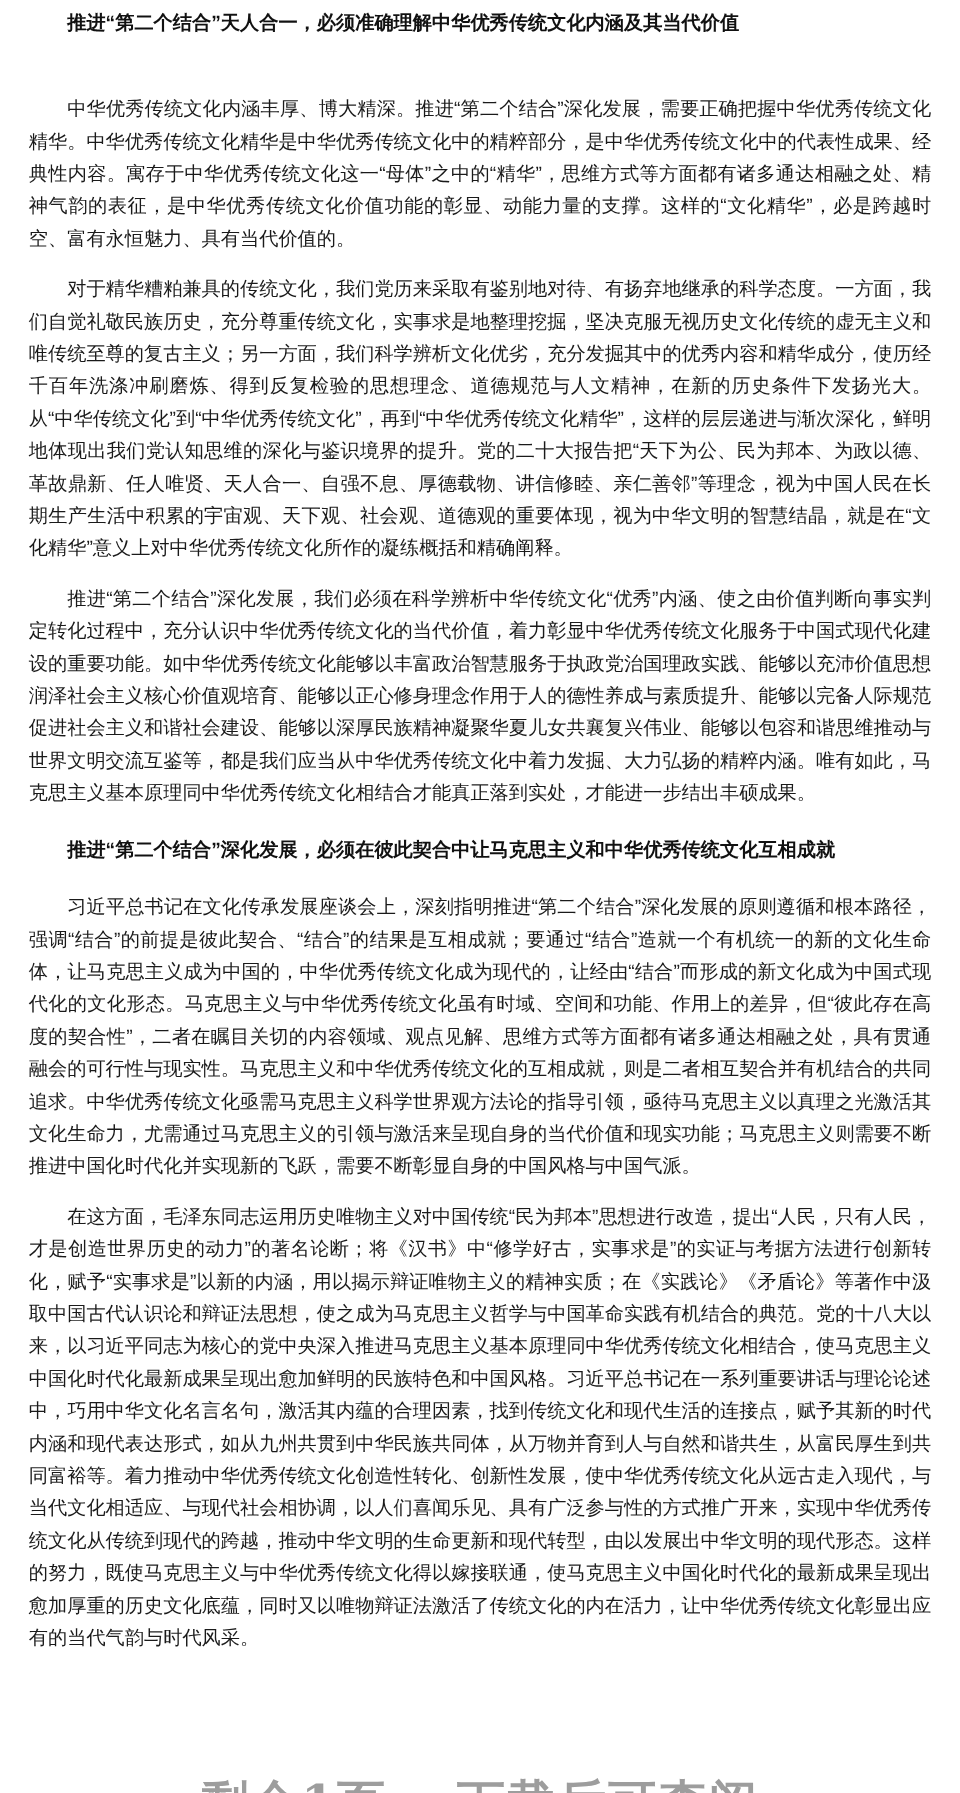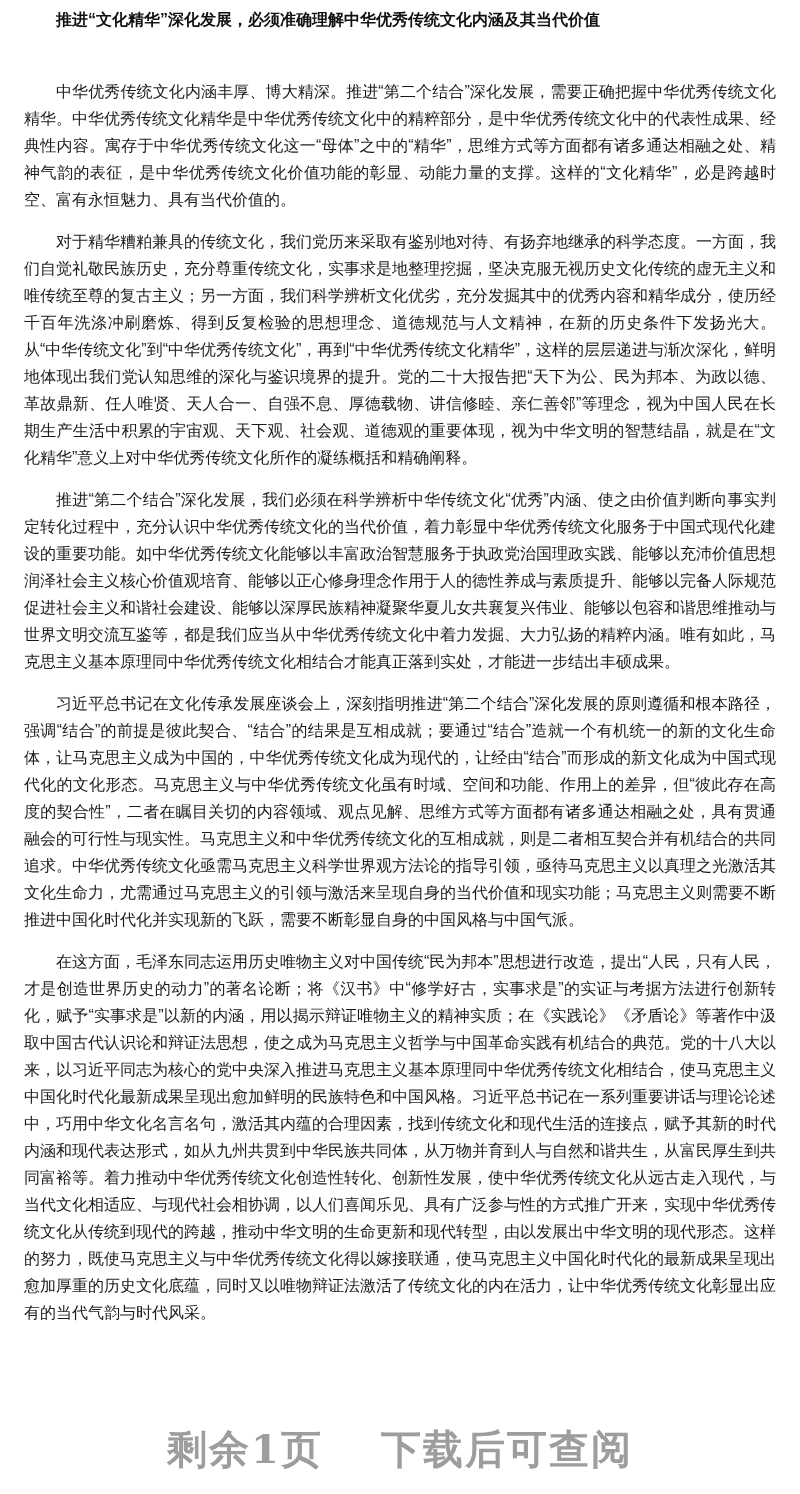--- a/index.html
+++ b/index.html
@@ -55,28 +55,29 @@
     font-weight: bold;
     color: #9d9d9d;
     letter-spacing: 2px;
   }
 </style>
 </head>
 <body>
 
 <div class="page">
 
-  <h1 class="doc-title">推进“文化精华”深化发展，必须准确理解中华优秀传统文化内涵及其当代价值</h1>
+  <h1 class="doc-title">推进“第二个结合”天人合一，必须准确理解中华优秀传统文化内涵及其当代价值</h1>
 
   <p class="body-para">中华优秀传统文化内涵丰厚、博大精深。推进“第二个结合”深化发展，需要正确把握中华优秀传统文化精华。中华优秀传统文化精华是中华优秀传统文化中的精粹部分，是中华优秀传统文化中的代表性成果、经典性内容。寓存于中华优秀传统文化这一“母体”之中的“精华”，思维方式等方面都有诸多通达相融之处、精神气韵的表征，是中华优秀传统文化价值功能的彰显、动能力量的支撑。这样的“文化精华”，必是跨越时空、富有永恒魅力、具有当代价值的。</p>
 
   <p class="body-para">对于精华糟粕兼具的传统文化，我们党历来采取有鉴别地对待、有扬弃地继承的科学态度。一方面，我们自觉礼敬民族历史，充分尊重传统文化，实事求是地整理挖掘，坚决克服无视历史文化传统的虚无主义和唯传统至尊的复古主义；另一方面，我们科学辨析文化优劣，充分发掘其中的优秀内容和精华成分，使历经千百年洗涤冲刷磨炼、得到反复检验的思想理念、道德规范与人文精神，在新的历史条件下发扬光大。从“中华传统文化”到“中华优秀传统文化”，再到“中华优秀传统文化精华”，这样的层层递进与渐次深化，鲜明地体现出我们党认知思维的深化与鉴识境界的提升。党的二十大报告把“天下为公、民为邦本、为政以德、革故鼎新、任人唯贤、天人合一、自强不息、厚德载物、讲信修睦、亲仁善邻”等理念，视为中国人民在长期生产生活中积累的宇宙观、天下观、社会观、道德观的重要体现，视为中华文明的智慧结晶，就是在“文化精华”意义上对中华优秀传统文化所作的凝练概括和精确阐释。</p>
 
   <p class="body-para">推进“第二个结合”深化发展，我们必须在科学辨析中华传统文化“优秀”内涵、使之由价值判断向事实判定转化过程中，充分认识中华优秀传统文化的当代价值，着力彰显中华优秀传统文化服务于中国式现代化建设的重要功能。如中华优秀传统文化能够以丰富政治智慧服务于执政党治国理政实践、能够以充沛价值思想润泽社会主义核心价值观培育、能够以正心修身理念作用于人的德性养成与素质提升、能够以完备人际规范促进社会主义和谐社会建设、能够以深厚民族精神凝聚华夏儿女共襄复兴伟业、能够以包容和谐思维推动与世界文明交流互鉴等，都是我们应当从中华优秀传统文化中着力发掘、大力弘扬的精粹内涵。唯有如此，马克思主义基本原理同中华优秀传统文化相结合才能真正落到实处，才能进一步结出丰硕成果。</p>
 
+  <h2 class="section-heading">推进“第二个结合”深化发展，必须在彼此契合中让马克思主义和中华优秀传统文化互相成就</h2>
 
   <p class="body-para">习近平总书记在文化传承发展座谈会上，深刻指明推进“第二个结合”深化发展的原则遵循和根本路径，强调“结合”的前提是彼此契合、“结合”的结果是互相成就；要通过“结合”造就一个有机统一的新的文化生命体，让马克思主义成为中国的，中华优秀传统文化成为现代的，让经由“结合”而形成的新文化成为中国式现代化的文化形态。马克思主义与中华优秀传统文化虽有时域、空间和功能、作用上的差异，但“彼此存在高度的契合性”，二者在瞩目关切的内容领域、观点见解、思维方式等方面都有诸多通达相融之处，具有贯通融会的可行性与现实性。马克思主义和中华优秀传统文化的互相成就，则是二者相互契合并有机结合的共同追求。中华优秀传统文化亟需马克思主义科学世界观方法论的指导引领，亟待马克思主义以真理之光激活其文化生命力，尤需通过马克思主义的引领与激活来呈现自身的当代价值和现实功能；马克思主义则需要不断推进中国化时代化并实现新的飞跃，需要不断彰显自身的中国风格与中国气派。</p>
 
   <p class="body-para">在这方面，毛泽东同志运用历史唯物主义对中国传统“民为邦本”思想进行改造，提出“人民，只有人民，才是创造世界历史的动力”的著名论断；将《汉书》中“修学好古，实事求是”的实证与考据方法进行创新转化，赋予“实事求是”以新的内涵，用以揭示辩证唯物主义的精神实质；在《实践论》《矛盾论》等著作中汲取中国古代认识论和辩证法思想，使之成为马克思主义哲学与中国革命实践有机结合的典范。党的十八大以来，以习近平同志为核心的党中央深入推进马克思主义基本原理同中华优秀传统文化相结合，使马克思主义中国化时代化最新成果呈现出愈加鲜明的民族特色和中国风格。习近平总书记在一系列重要讲话与理论论述中，巧用中华文化名言名句，激活其内蕴的合理因素，找到传统文化和现代生活的连接点，赋予其新的时代内涵和现代表达形式，如从九州共贯到中华民族共同体，从万物并育到人与自然和谐共生，从富民厚生到共同富裕等。着力推动中华优秀传统文化创造性转化、创新性发展，使中华优秀传统文化从远古走入现代，与当代文化相适应、与现代社会相协调，以人们喜闻乐见、具有广泛参与性的方式推广开来，实现中华优秀传统文化从传统到现代的跨越，推动中华文明的生命更新和现代转型，由以发展出中华文明的现代形态。这样的努力，既使马克思主义与中华优秀传统文化得以嫁接联通，使马克思主义中国化时代化的最新成果呈现出愈加厚重的历史文化底蕴，同时又以唯物辩证法激活了传统文化的内在活力，让中华优秀传统文化彰显出应有的当代气韵与时代风采。</p>
 
   <div class="footer-notice">
     <span>剩余1页</span>
     <span>下载后可查阅</span>
   </div>
 

